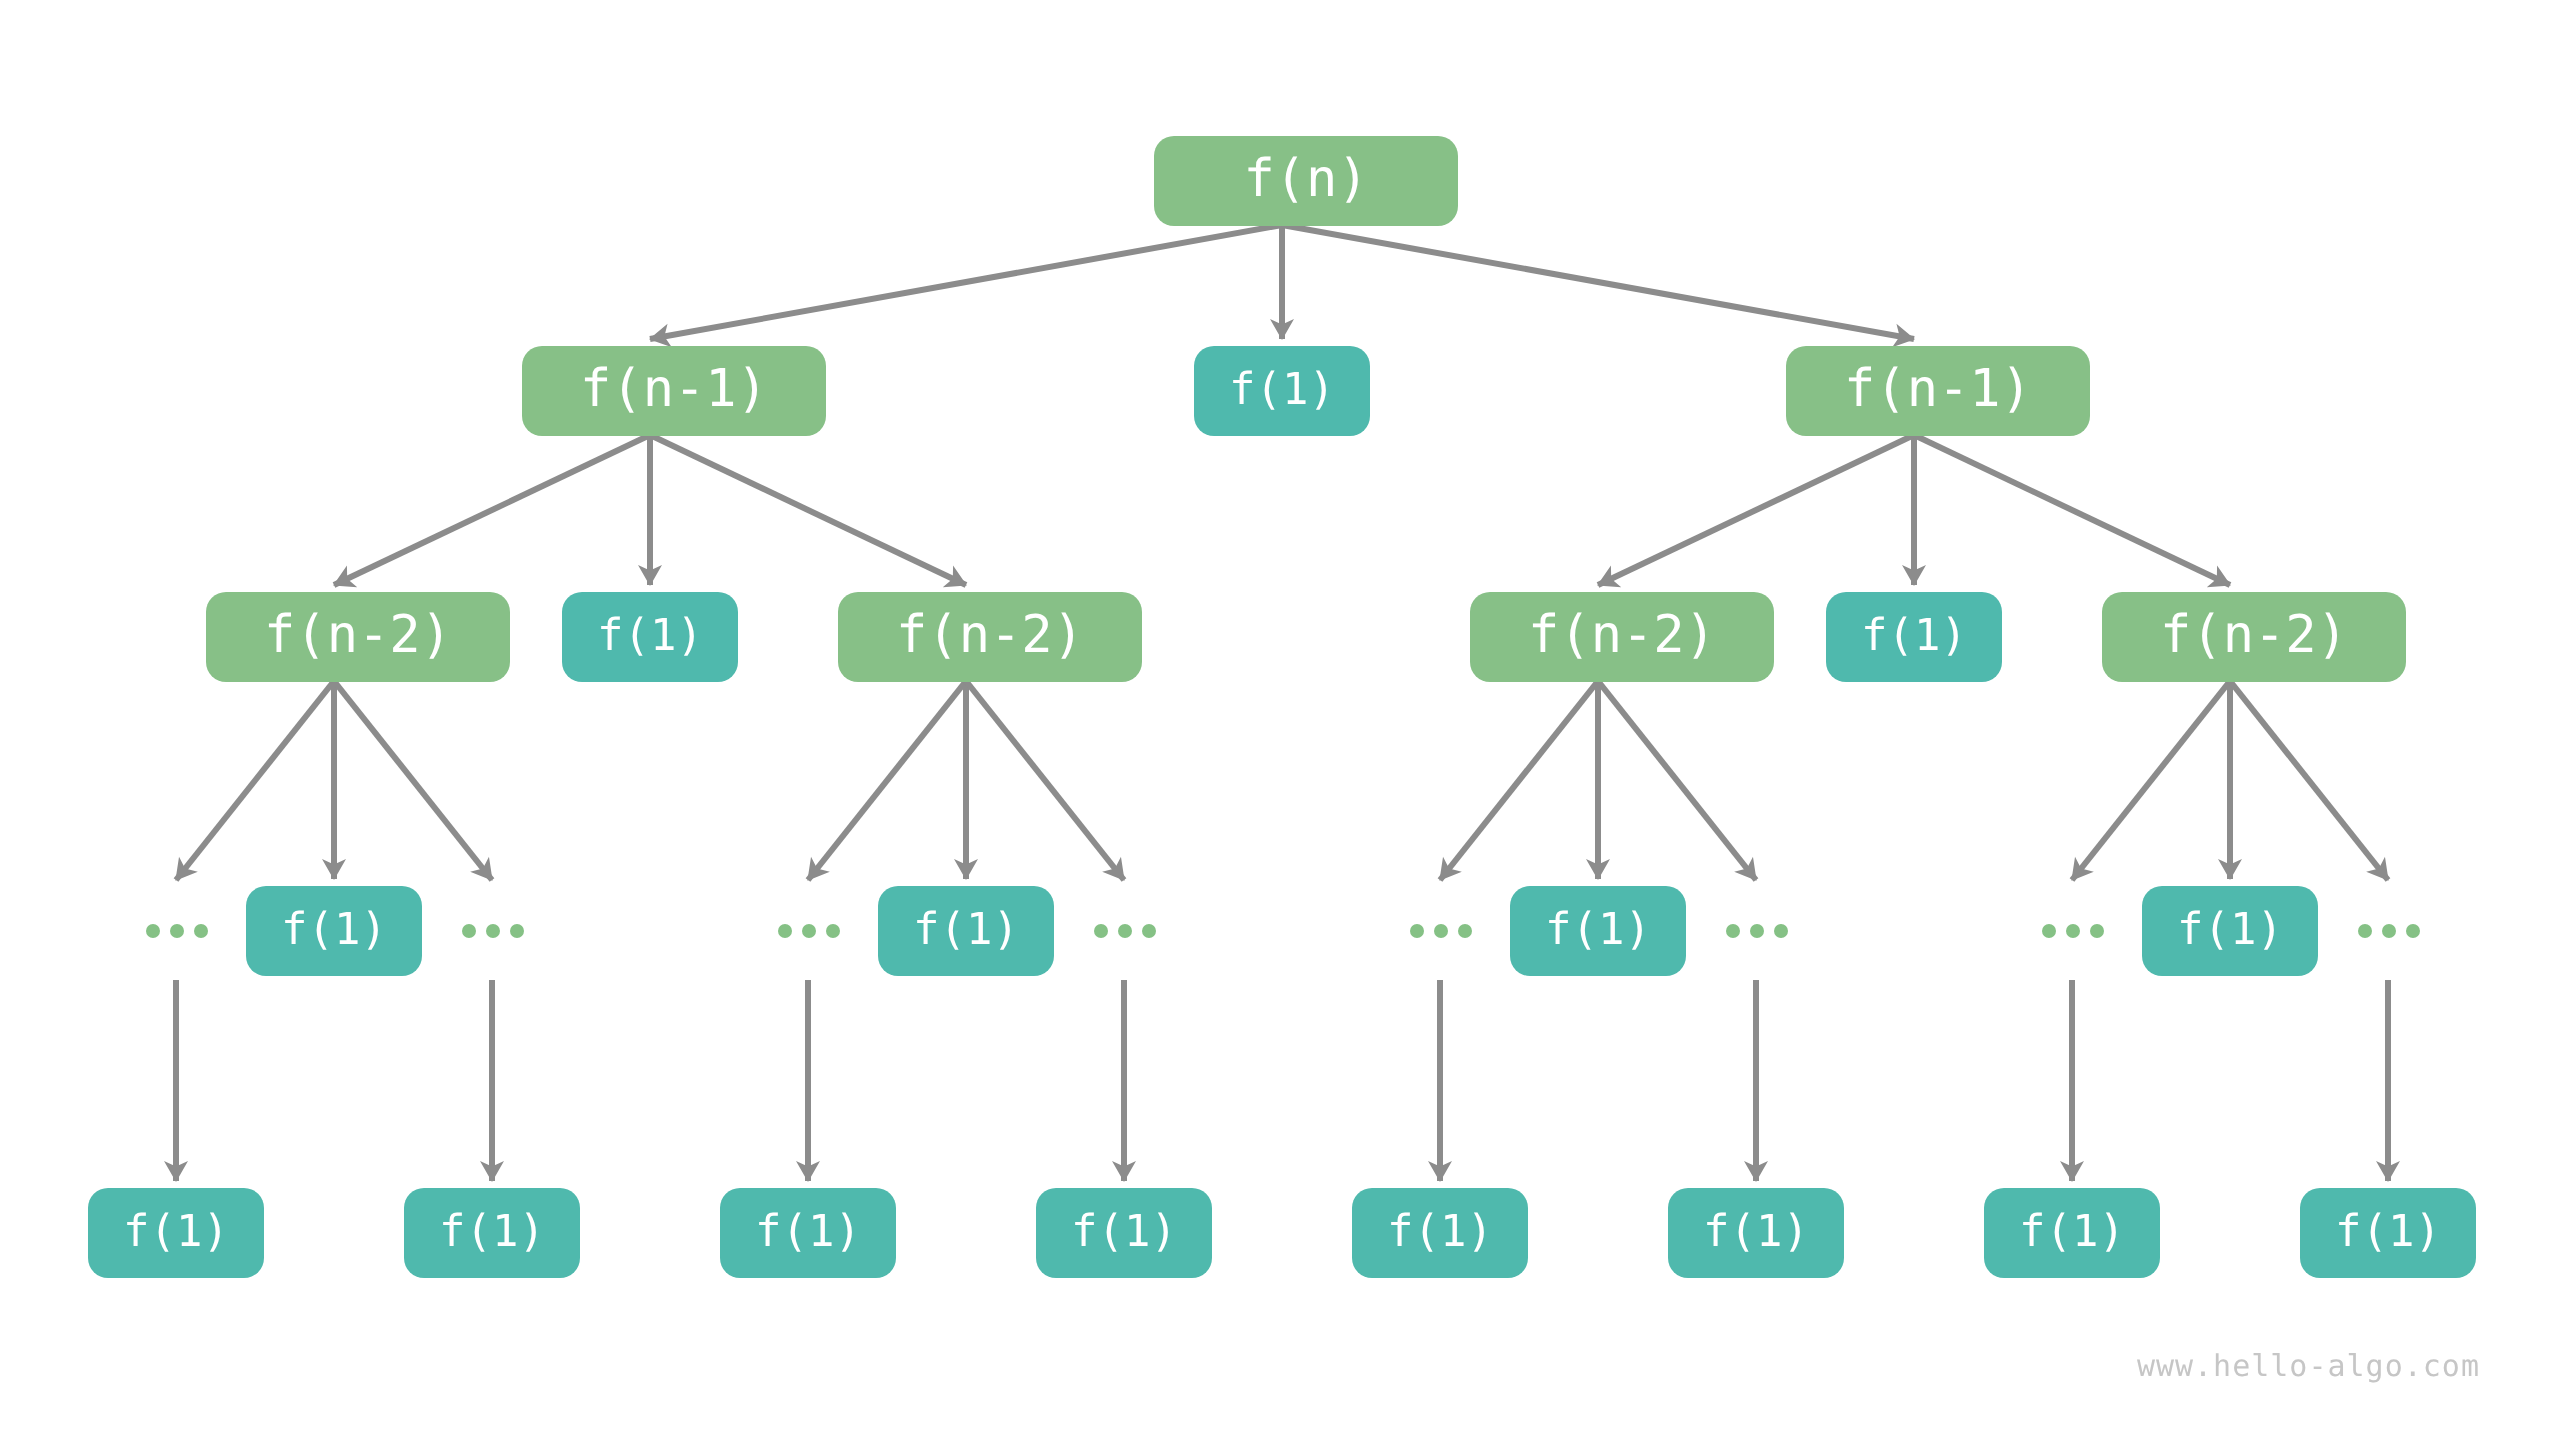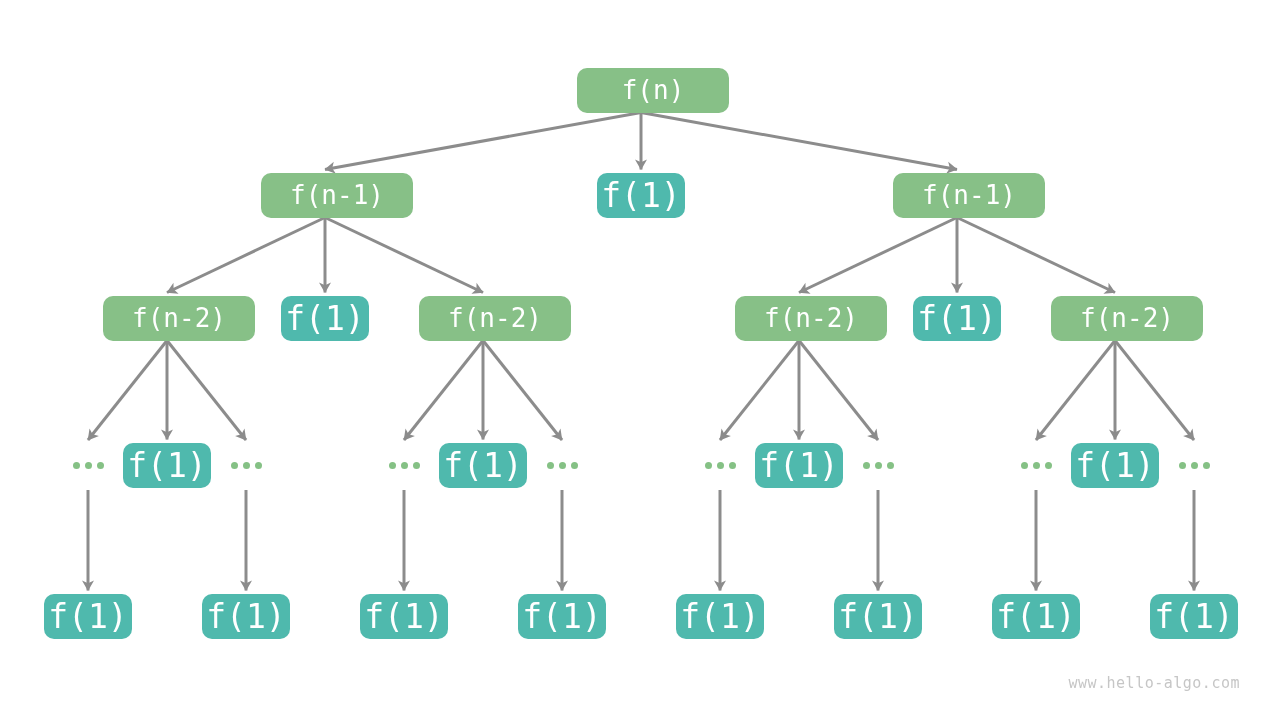--- a/index.html
+++ b/index.html
@@ -23,21 +23,21 @@
     height: 45px;
     border-radius: 10px;
     color: #ffffff;
     font-size: 26px;
     line-height: 45px;
     text-align: center;
     white-space: nowrap;
     box-sizing: border-box;
   }
   .node.green { width: 152px; }
-  .node.teal  { width: 88px; font-size: 33px; }
+  .node.teal  { width: 88px; font-size: 22px; }
   .dots-node {
     position: absolute;
     display: flex;
     align-items: center;
     justify-content: center;
     gap: 5px;
     width: 34px; height: 14px;
   }
   .dots-node .dot {
     width: 7px; height: 7px;

